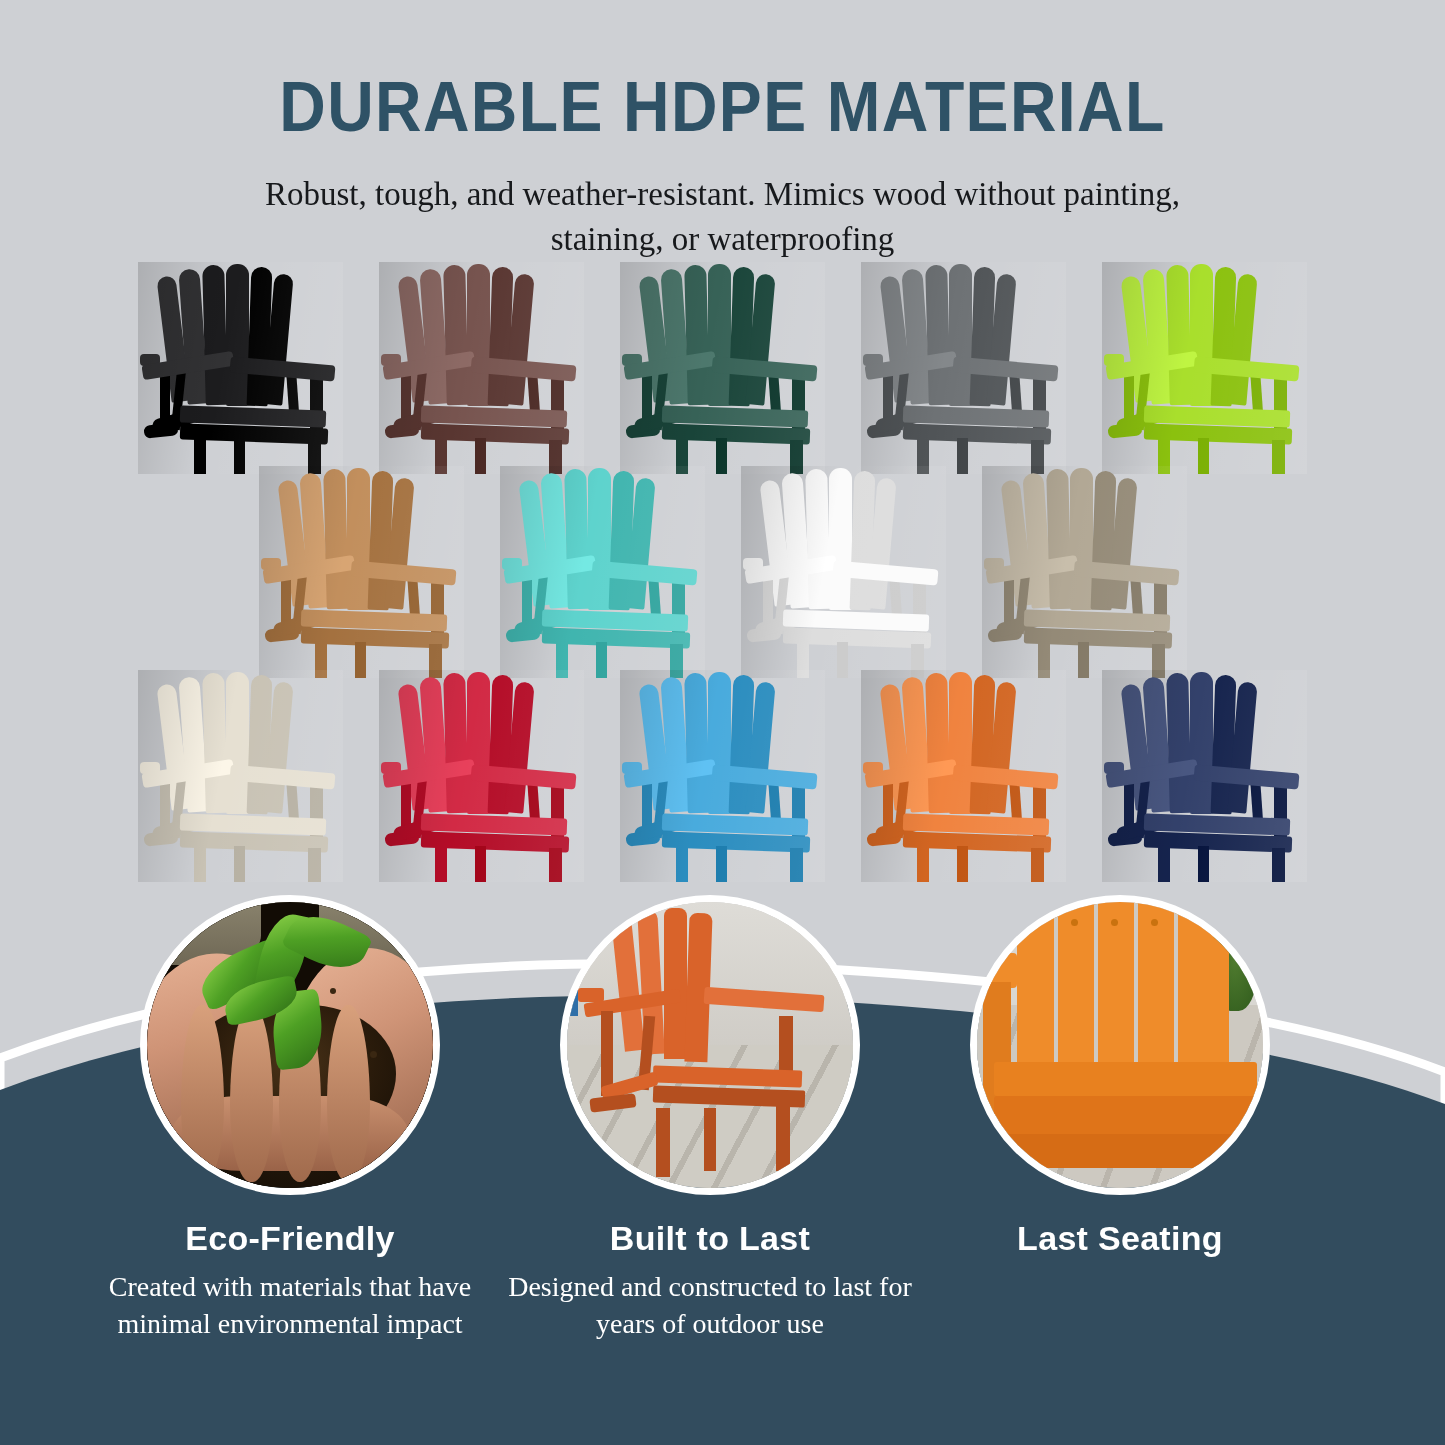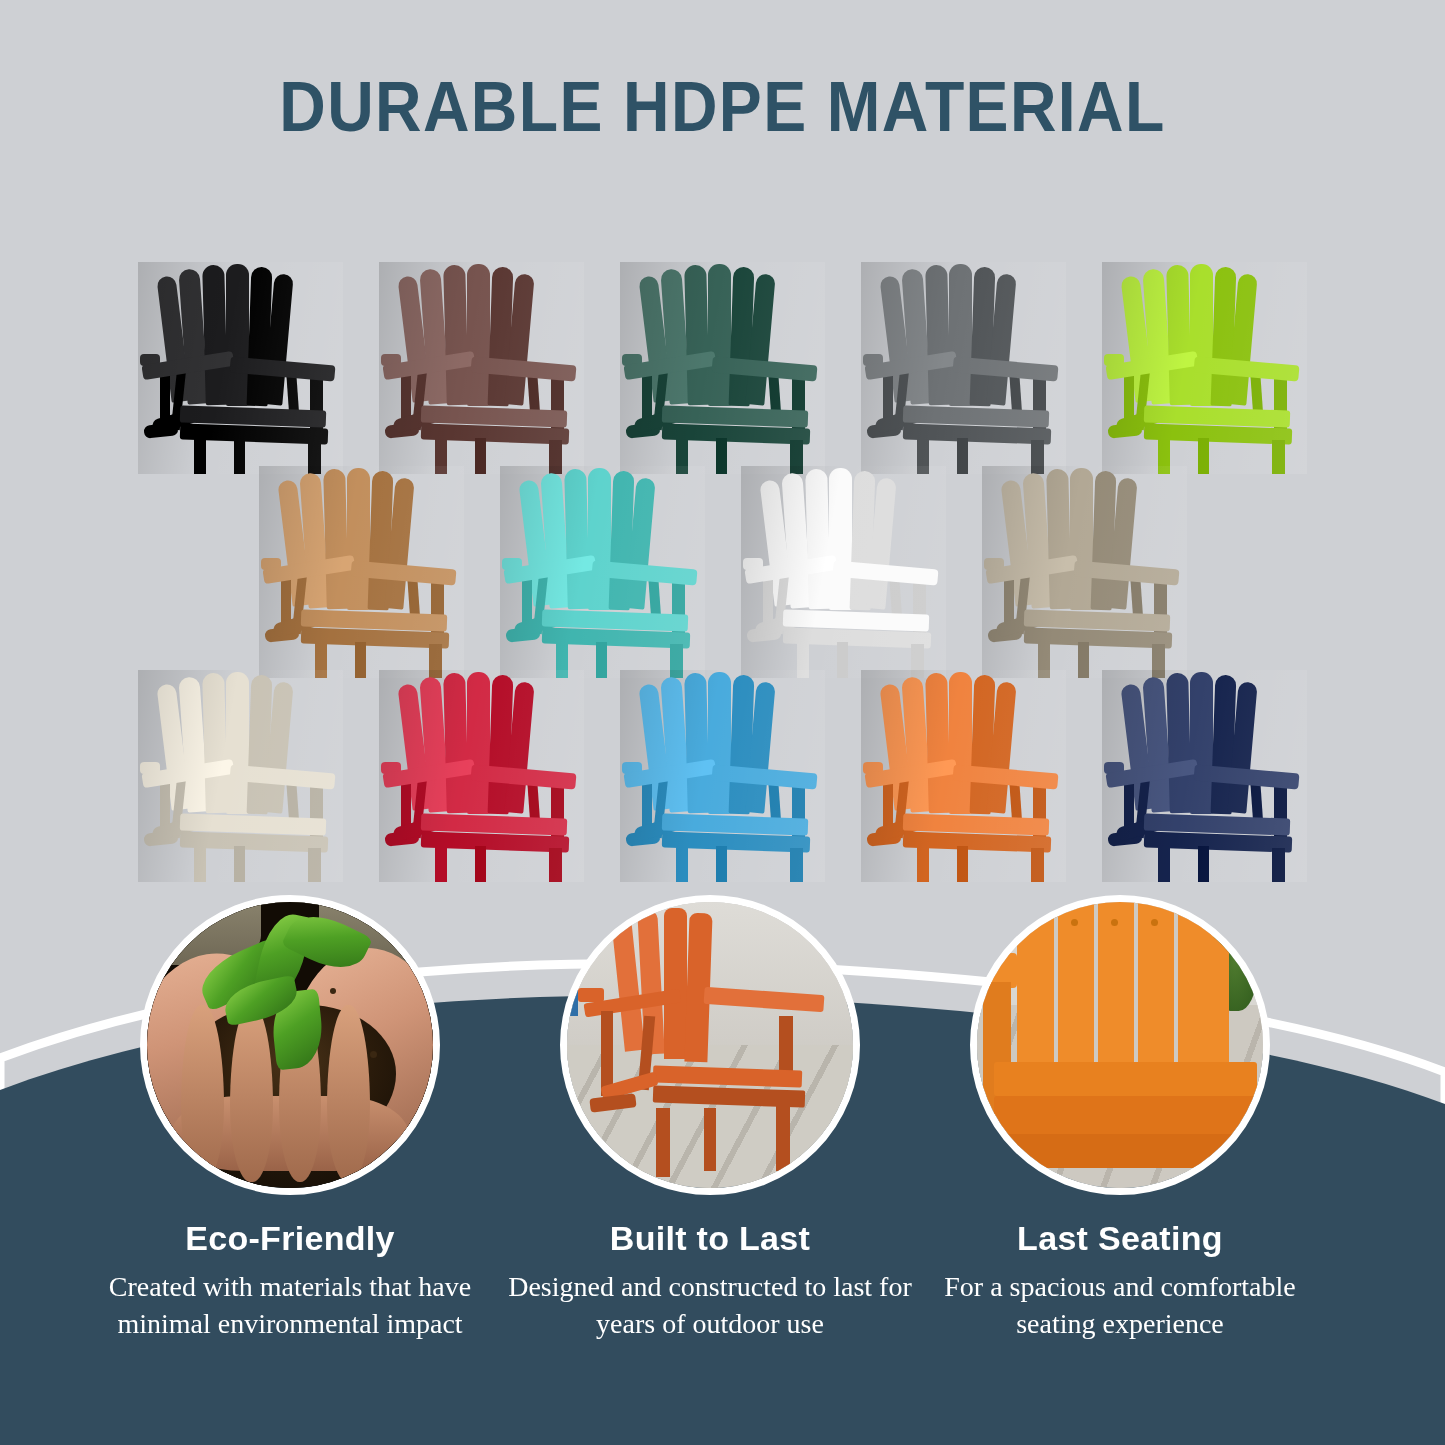--- a/index.html
+++ b/index.html
@@ -153,20 +153,21 @@
   .pc-armpost{position:absolute;left:2%;top:28%;width:10%;height:46%;background:#e07c1e;}
   .pc-hole{position:absolute;width:7px;height:7px;border-radius:50%;background:#c9720f;}
 </style>
 </head>
 <body style="background: rgb(206, 208, 212);">
 
 <div id="stage">
 
   <div class="header">
     <h1 class="title" style="color: rgb(47, 82, 102);">DURABLE HDPE MATERIAL</h1>
+    <p class="subtitle">Robust, tough, and weather-resistant. Mimics wood without painting, staining, or waterproofing</p>
   </div>
 
   <div class="grid">
     <div class="row row1">
         <div class="cell">
           <div class="chair">
             <div class="slat s1" style="background: rgb(50, 50, 52);"></div>
             <div class="slat s2" style="background: rgb(50, 50, 52);"></div>
             <div class="slat s3" style="background: rgb(28, 28, 30);"></div>
             <div class="slat s4" style="background: rgb(28, 28, 30);"></div>
@@ -609,17 +610,16 @@
           <div class="pc-hole" style="left:47%;top:6%;"></div>
           <div class="pc-hole" style="left:61%;top:6%;"></div>
           <div class="pc-arm"></div>
           <div class="pc-armpost"></div>
           <div class="pc-seat"></div>
           <div class="pc-seat2"></div>
           <div class="pc-seat3"></div>
         </div>
       </div>
       <h3 class="feat-title" style="color: rgb(255, 255, 255);">Last Seating</h3>
-      <p class="feat-desc" style="color: rgb(255, 255, 255);">For a spacious and comfortable seating experience</p>
     </div>
 
   </div>
 </div>
 
 </body></html>

